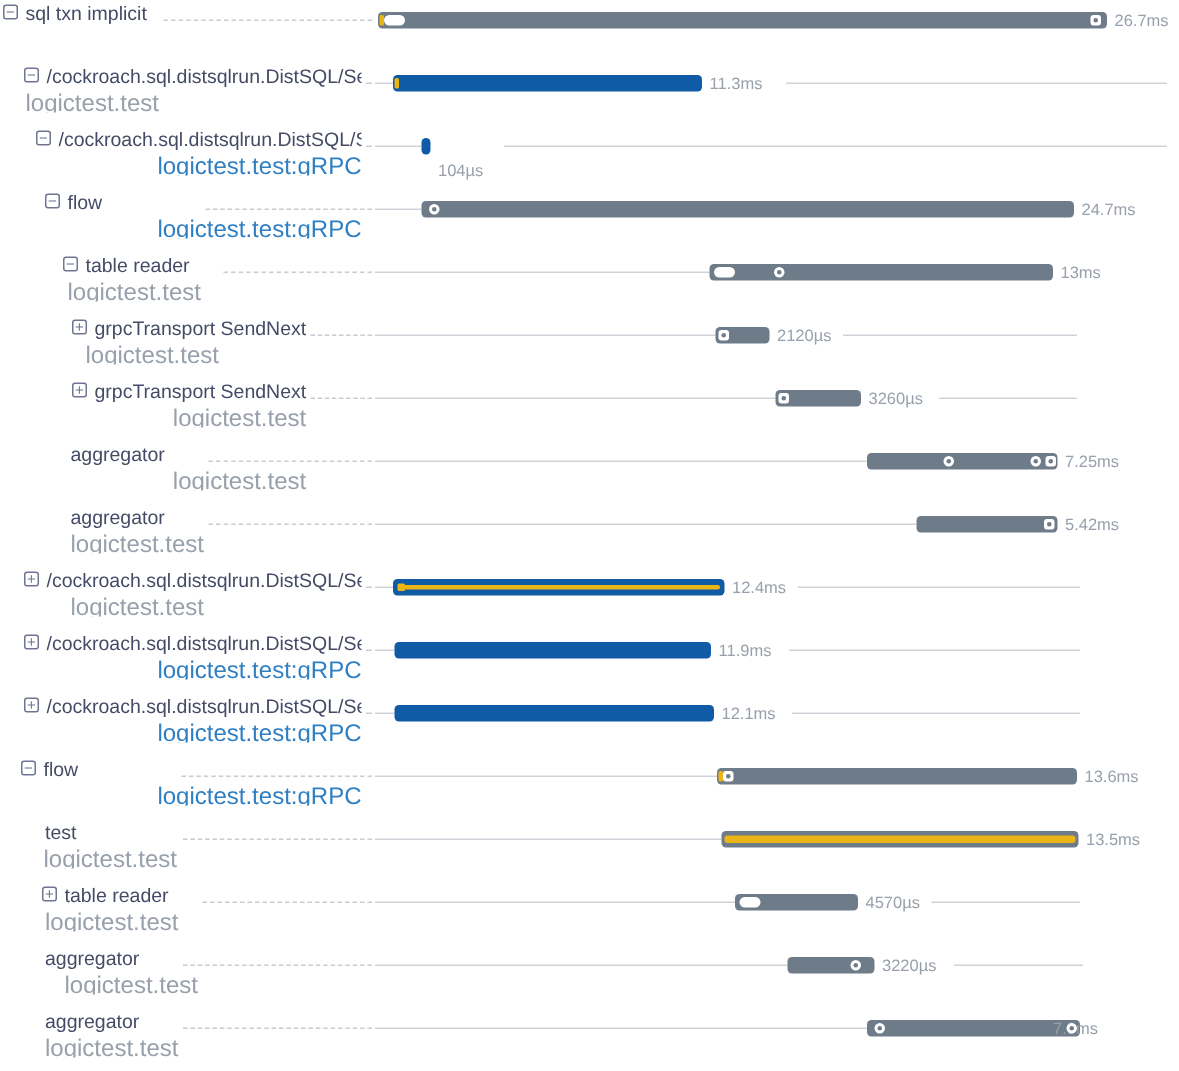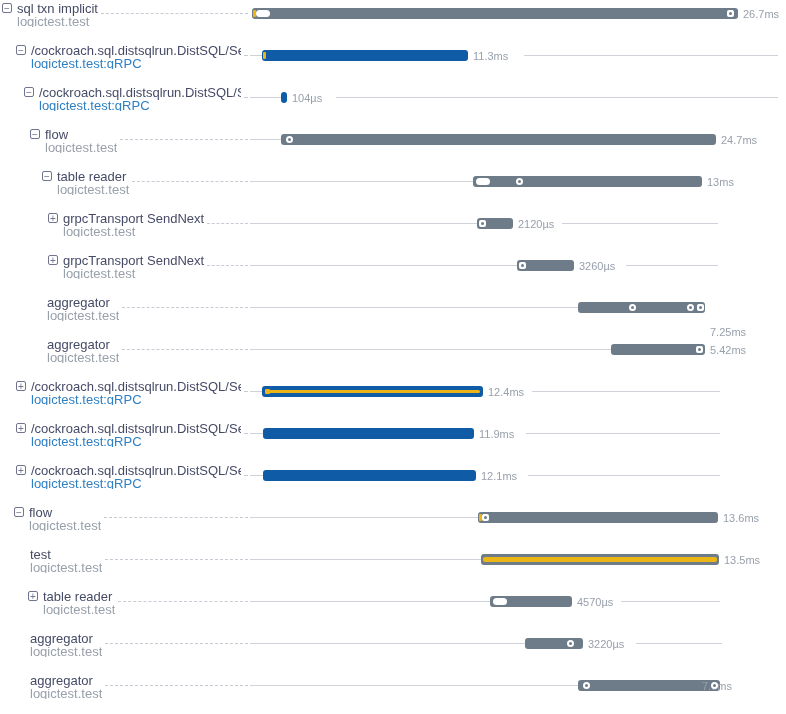--- a/index.html
+++ b/index.html
@@ -1,23 +1,23 @@
 <!DOCTYPE html>
 <html style="--name-text: #454b66; --subtitle-text: #98a0ab; --subtitle-rpc: #2f7fc3; --duration-text: #98a0ab; --bar-gray: #6e7c8a; --bar-blue: #0f5ba6; --accent-yellow: #eab515; --line-gray: #cfd3d9; --dash-gray: #c7ccd4; --icon-border: #6f7590;"><head>
 <meta charset="utf-8">
 <style>
   html,body{margin:0;padding:0;background:#ffffff;}
   body{width:786px;height:714px;overflow:hidden;font-family:"Liberation Sans",sans-serif;}
   .waterfall{position:relative;width:786px;height:714px;}
   .row{position:relative;width:786px;height:42px;}
   .label{position:absolute;left:0;top:0;width:250px;height:42px;display:flex;align-items:flex-start;box-sizing:border-box;}
   .exicon{flex:0 0 auto;width:10px;height:10px;margin-top:3px;margin-right:5px;border:1px solid var(--icon-border);border-radius:2px;color:var(--icon-border);font-size:10px;line-height:9px;text-align:center;box-sizing:border-box;cursor:pointer;}
-  .texts{flex:0 1 auto;display:flex;flex-direction:column;padding-top:2px;overflow:hidden;}
+  .texts{flex:0 1 auto;display:flex;flex-direction:column;padding-top:2px;overflow:hidden;gap:48px;}
   .name{font-size:13px;line-height:14px;color:var(--name-text);white-space:nowrap;overflow:hidden;}
-  .sub{font-size:13px;line-height:11px;color:var(--subtitle-text);white-space:nowrap;}
+  .sub{font-size:16px;line-height:11px;color:var(--subtitle-text);white-space:nowrap;text-align:right;}
   .sub.blue{color:var(--subtitle-rpc);}
   .dashfill{flex:1 1 4px;min-width:4px;border-top:1px dashed var(--dash-gray);margin-top:13px;margin-left:3px;margin-right:2px;}
   .line{position:absolute;top:13px;height:1px;background:var(--line-gray);}
   .bar{position:absolute;top:8px;height:11px;border-radius:3px;}
   .bar.gray{background:var(--bar-gray);}
   .bar.blue{background:var(--bar-blue);}
   .stripe{position:absolute;background:var(--accent-yellow);}
   .stripe.thin{top:4px;height:3px;left:4px;right:3px;border-radius:1.5px;}
   .stripe.thick{top:3px;height:5px;left:2px;right:2px;border-radius:2px;}
   .dur{position:absolute;top:8px;font-size:11px;line-height:12px;color:var(--duration-text);white-space:nowrap;}
@@ -69,21 +69,21 @@
       <div class="label" style="padding-left: 24px;">
         <div class="exicon">−</div>
         <div class="texts">
           <div class="name" style="max-width: 204px;">/cockroach.sql.distsqlrun.DistSQL/S</div>
           <div class="sub blue">logictest.test:gRPC</div>
         </div>
         <div class="dashfill"></div>
       </div>
       <div class="line" style="left: 250px; width: 31px;"></div>
       <div class="bar blue" style="left: 281px; width: 6px;"></div>
-      <div class="dur" style="left: 292px;">104µs</div>
+      <div class="dur" style="left: 292px; margin-top: 16px;">104µs</div>
       <div class="line" style="left: 336px; width: 442px;"></div>
     </div>
     <div class="row">
       <div class="label" style="padding-left: 30px;">
         <div class="exicon">−</div>
         <div class="texts">
           <div class="name" style="max-width: 198px;">flow</div>
           <div class="sub">logictest.test</div>
         </div>
         <div class="dashfill"></div>
@@ -158,21 +158,21 @@
       <div class="bar gray" style="left: 578px; width: 127px;"></div>
       <div class="mk dot" style="left: 629px;">
         <div class="ctr"></div>
       </div>
       <div class="mk dot" style="left: 687px;">
         <div class="ctr"></div>
       </div>
       <div class="mk square" style="left: 697px;">
         <div class="ctr"></div>
       </div>
-      <div class="dur" style="left: 710px; margin-top: 24px;">7.25ms</div>
+      <div class="dur" style="left: 710px;">7.25ms</div>
     </div>
     <div class="row">
       <div class="label" style="padding-left: 47px;">
         <div class="texts">
           <div class="name" style="max-width: 197px;">aggregator</div>
           <div class="sub">logictest.test</div>
         </div>
         <div class="dashfill"></div>
       </div>
       <div class="line" style="left: 250px; width: 361px;"></div>

